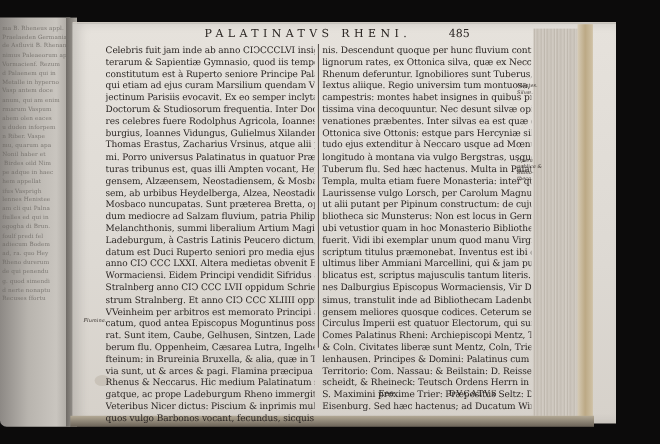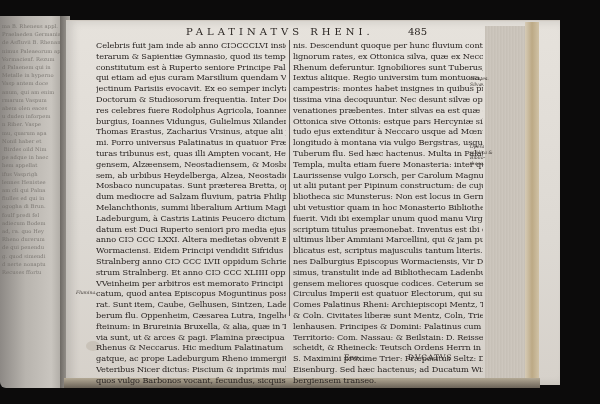--- a/index.html
+++ b/index.html
@@ -181,21 +181,20 @@
     <span class="line">simus, transtulit inde ad Bibliothecam Ladenbur-</span>
     <span class="line">gensem meliores quosque codices. Ceterum sextus</span>
     <span class="line">Circulus Imperii est quatuor Electorum, qui sunt</span>
     <span class="line">Comes Palatinus Rheni: Archiepiscopi Mentz, Trier,</span>
     <span class="line">&amp; Coln. Civitates liberæ sunt Mentz, Coln, Trier, Ge-</span>
     <span class="line">lenhausen. Principes &amp; Domini: Palatinus cum suo</span>
     <span class="line">Territorio: Com. Nassau: &amp; Beilstain: D. Reisser-</span>
     <span class="line">scheidt, &amp; Rheineck: Teutsch Ordens Herrn in Coblentz: Abb.</span>
     <span class="line">S. Maximini proxime Trier: Præpositus Seltz: D. Nider</span>
     <span class="line">Eisenburg. Sed hæc hactenus; ad Ducatum Wirten-</span>
-    <span class="line">bergiensem transeo.</span>
   </div>
 
 <div class="margin-note" style="left:470px;top:76px;">
   <div>Montes.</div>
   <div>Silvæ.</div>
 </div>
 <div class="margin-note" style="left:470px;top:144px;">
   <div>Opera</div>
   <div>publica &amp;</div>
   <div>Biblio-</div>

